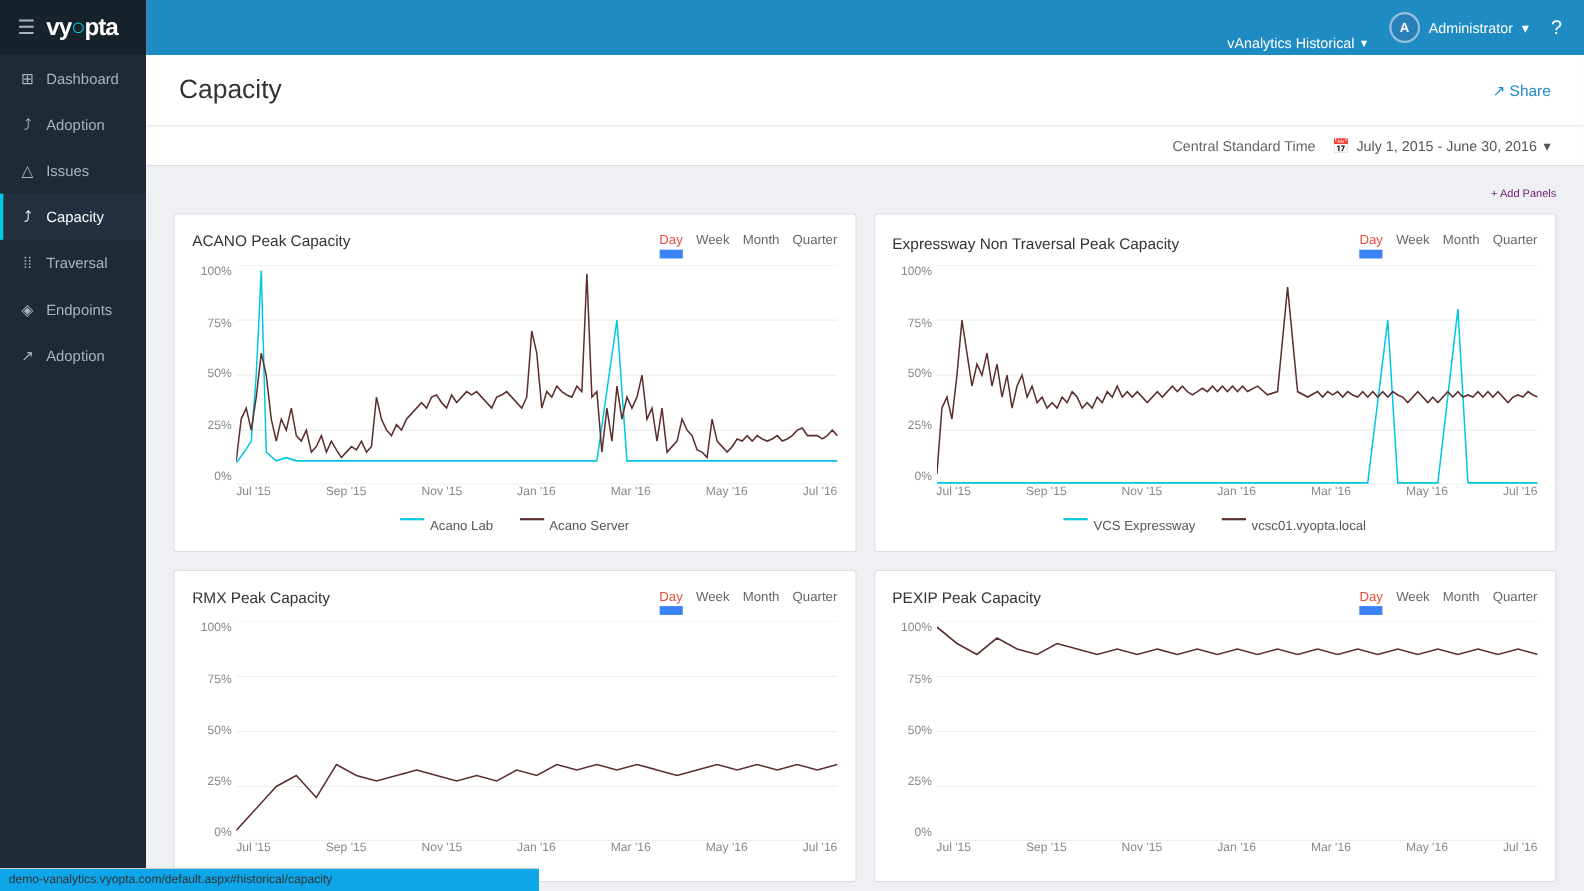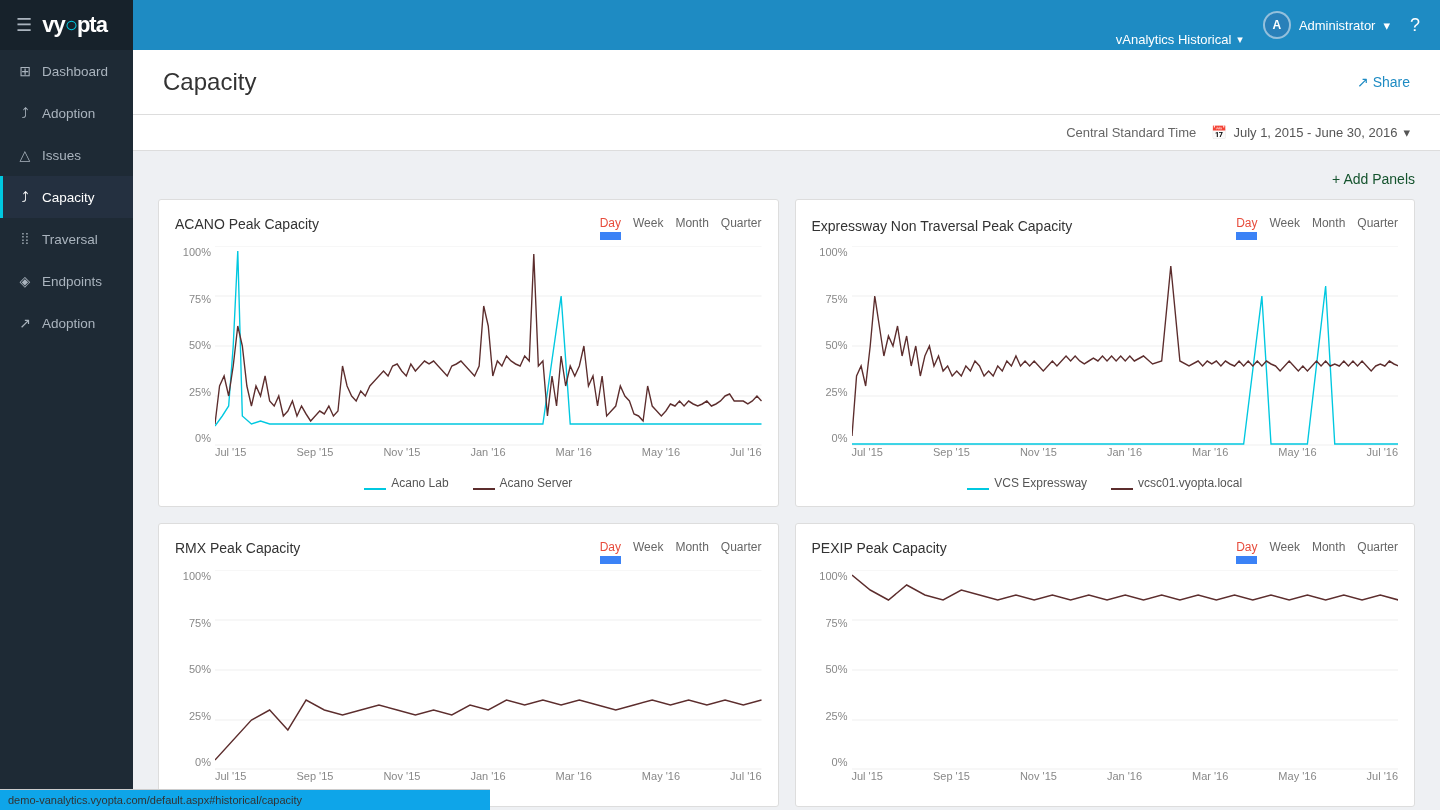--- a/index.html
+++ b/index.html
@@ -158,22 +158,22 @@
 
     .panels-area {
       padding: 20px 25px;
     }
     .add-panels-btn {
       display: flex;
       justify-content: flex-end;
       margin-bottom: 12px;
     }
     .add-panels-link {
-      color: #14532d;
-      font-size: 14px;
+      color: #701a75;
+      font-size: 10px;
       cursor: pointer;
       text-decoration: none;
     }
 
     .charts-grid {
       display: grid;
       grid-template-columns: 1fr 1fr;
       gap: 16px;
     }
 
@@ -214,21 +214,21 @@
     .chart-legend {
       display: flex;
       justify-content: center;
       gap: 24px;
       margin-top: 10px;
       font-size: 12px;
       color: #555;
     }
     .legend-item {
       display: flex;
-      align-items: flex-end;
+      align-items: flex-start;
       gap: 5px;
     }
     .legend-line {
       width: 22px;
       height: 2px;
     }
     .legend-line.cyan { background: #00c8e0; }
     .legend-line.dark { background: #5c2d2d; }
 
     

